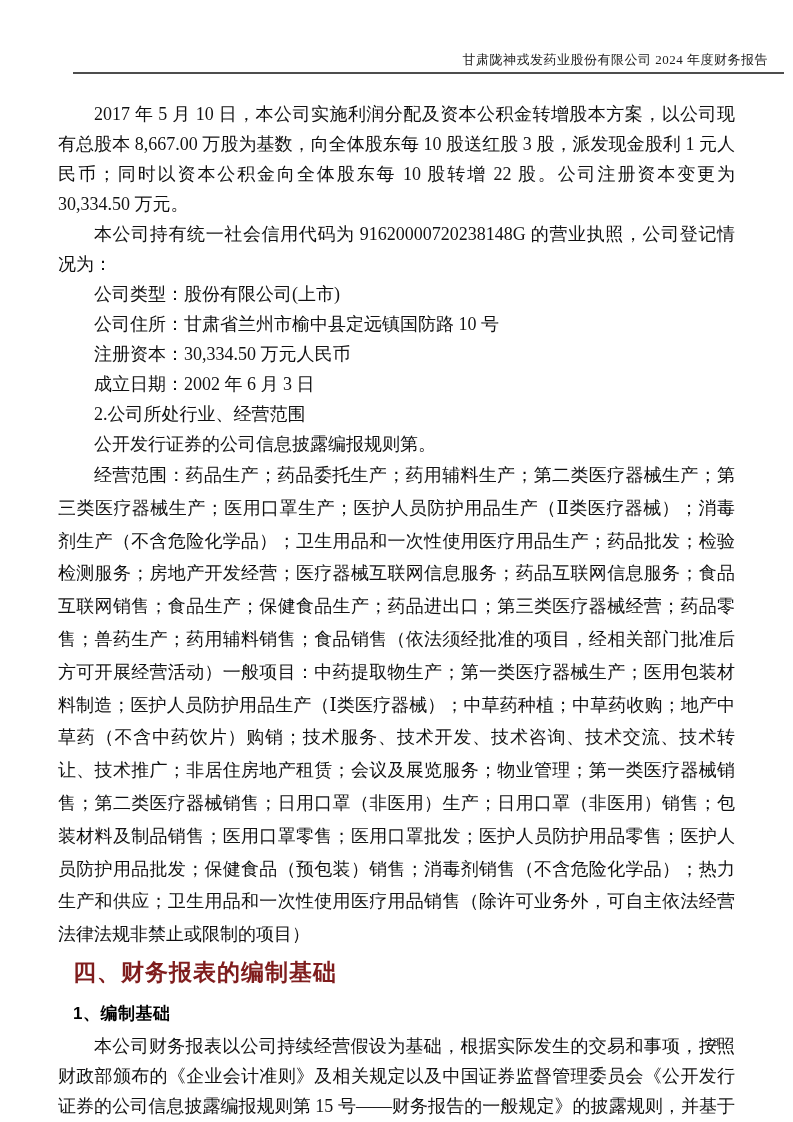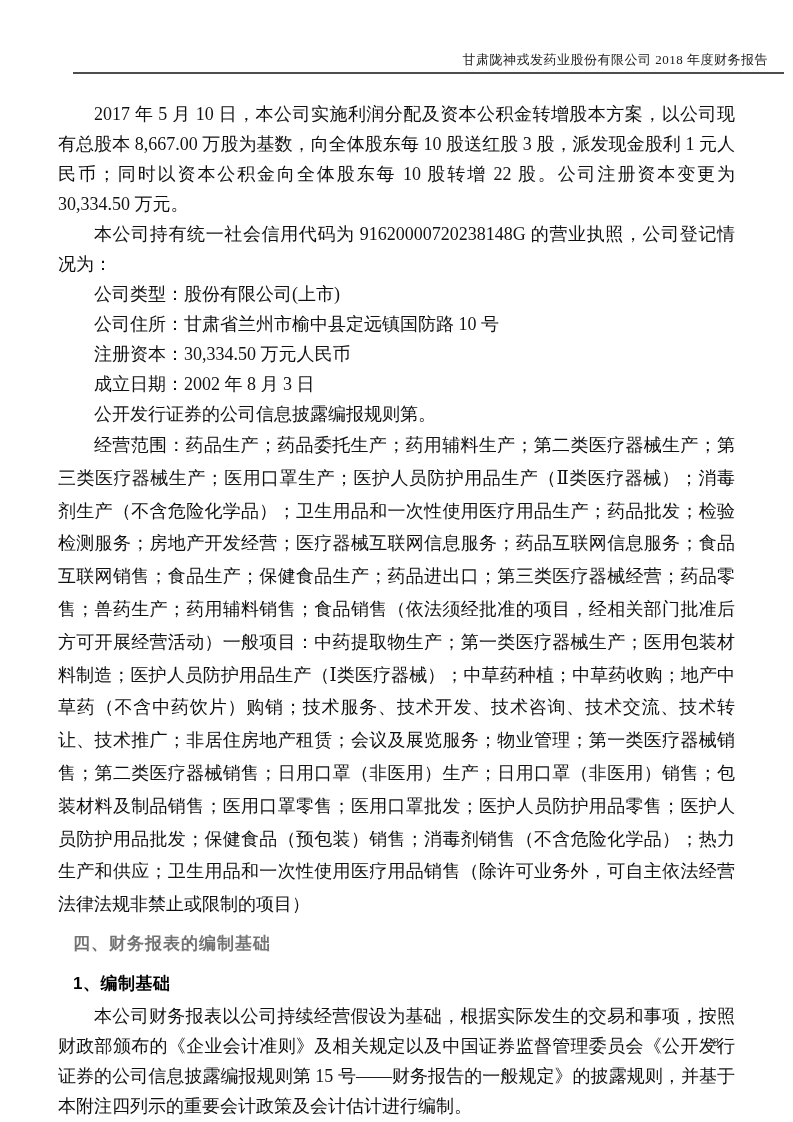--- a/index.html
+++ b/index.html
@@ -47,25 +47,25 @@
     line-height: 30px;
     text-indent: 2em;
     text-align: justify;
     color: #111111;
   }
   .content p.scope {
     line-height: 32.8px;
   }
   .content h2.sec-heading {
     margin: 10px 0 0 15px;
-    font-family: Liberation Serif, serif;
+    font-family: Liberation Mono, monospace;
     font-weight: bold;
-    font-size: 17px;
+    font-size: 23px;
     line-height: 26px;
-    color: #737373;
+    color: #7f1d1d;
     letter-spacing: 1px;
   }
   .content h3.sub-heading {
     margin: 16px 0 0 15px;
     font-family: "Liberation Sans", "DejaVu Sans", sans-serif;
     font-weight: bold;
     font-size: 17px;
     line-height: 22px;
     color: #000000;
     letter-spacing: 0.5px;
@@ -81,38 +81,39 @@
     font-size: 13px;
     color: #333333;
   }
 </style>
 </head>
 <body>
 
 <div class="page">
 
   <div class="header">
-    <span class="header-text">甘肃陇神戎发药业股份有限公司 2018 年度财务报告</span>
+    <span class="header-text">甘肃陇神戎发药业股份有限公司 2024 年度财务报告</span>
   </div>
 
   <div class="content">
 
     <p>2017 年 5 月 10 日，本公司实施利润分配及资本公积金转增股本方案，以公司现有总股本 8,667.00 万股为基数，向全体股东每 10 股送红股 3 股，派发现金股利 1 元人民币；同时以资本公积金向全体股东每 10 股转增 22 股。公司注册资本变更为 30,334.50 万元。</p>
 
     <p>本公司持有统一社会信用代码为 91620000720238148G 的营业执照，公司登记情况为：</p>
 
     <p>公司类型：股份有限公司(上市)</p>
 
     <p>公司住所：甘肃省兰州市榆中县定远镇国防路 10 号</p>
 
 
     <p>注册资本：30,334.50 万元人民币</p>
 
-    <p>成立日期：2002 年 8 月 3 日</p>
+    <p>成立日期：2002 年 6 月 3 日</p>
 
+    <p>2.公司所处行业、经营范围</p>
 
     <p>公开发行证券的公司信息披露编报规则第。</p>
 
     <p class="scope">经营范围：药品生产；药品委托生产；药用辅料生产；第二类医疗器械生产；第三类医疗器械生产；医用口罩生产；医护人员防护用品生产（Ⅱ类医疗器械）；消毒剂生产（不含危险化学品）；卫生用品和一次性使用医疗用品生产；药品批发；检验检测服务；房地产开发经营；医疗器械互联网信息服务；药品互联网信息服务；食品互联网销售；食品生产；保健食品生产；药品进出口；第三类医疗器械经营；药品零售；兽药生产；药用辅料销售；食品销售（依法须经批准的项目，经相关部门批准后方可开展经营活动）一般项目：中药提取物生产；第一类医疗器械生产；医用包装材料制造；医护人员防护用品生产（Ⅰ类医疗器械）；中草药种植；中草药收购；地产中草药（不含中药饮片）购销；技术服务、技术开发、技术咨询、技术交流、技术转让、技术推广；非居住房地产租赁；会议及展览服务；物业管理；第一类医疗器械销售；第二类医疗器械销售；日用口罩（非医用）生产；日用口罩（非医用）销售；包装材料及制品销售；医用口罩零售；医用口罩批发；医护人员防护用品零售；医护人员防护用品批发；保健食品（预包装）销售；消毒剂销售（不含危险化学品）；热力生产和供应；卫生用品和一次性使用医疗用品销售（除许可业务外，可自主依法经营法律法规非禁止或限制的项目）</p>
 
     <h2 class="sec-heading">四、财务报表的编制基础</h2>
 
     <h3 class="sub-heading">1、编制基础</h3>
 
     <p class="basis">本公司财务报表以公司持续经营假设为基础，根据实际发生的交易和事项，按照财政部颁布的《企业会计准则》及相关规定以及中国证券监督管理委员会《公开发行证券的公司信息披露编报规则第 15 号——财务报告的一般规定》的披露规则，并基于本附注四列示的重要会计政策及会计估计进行编制。</p>

